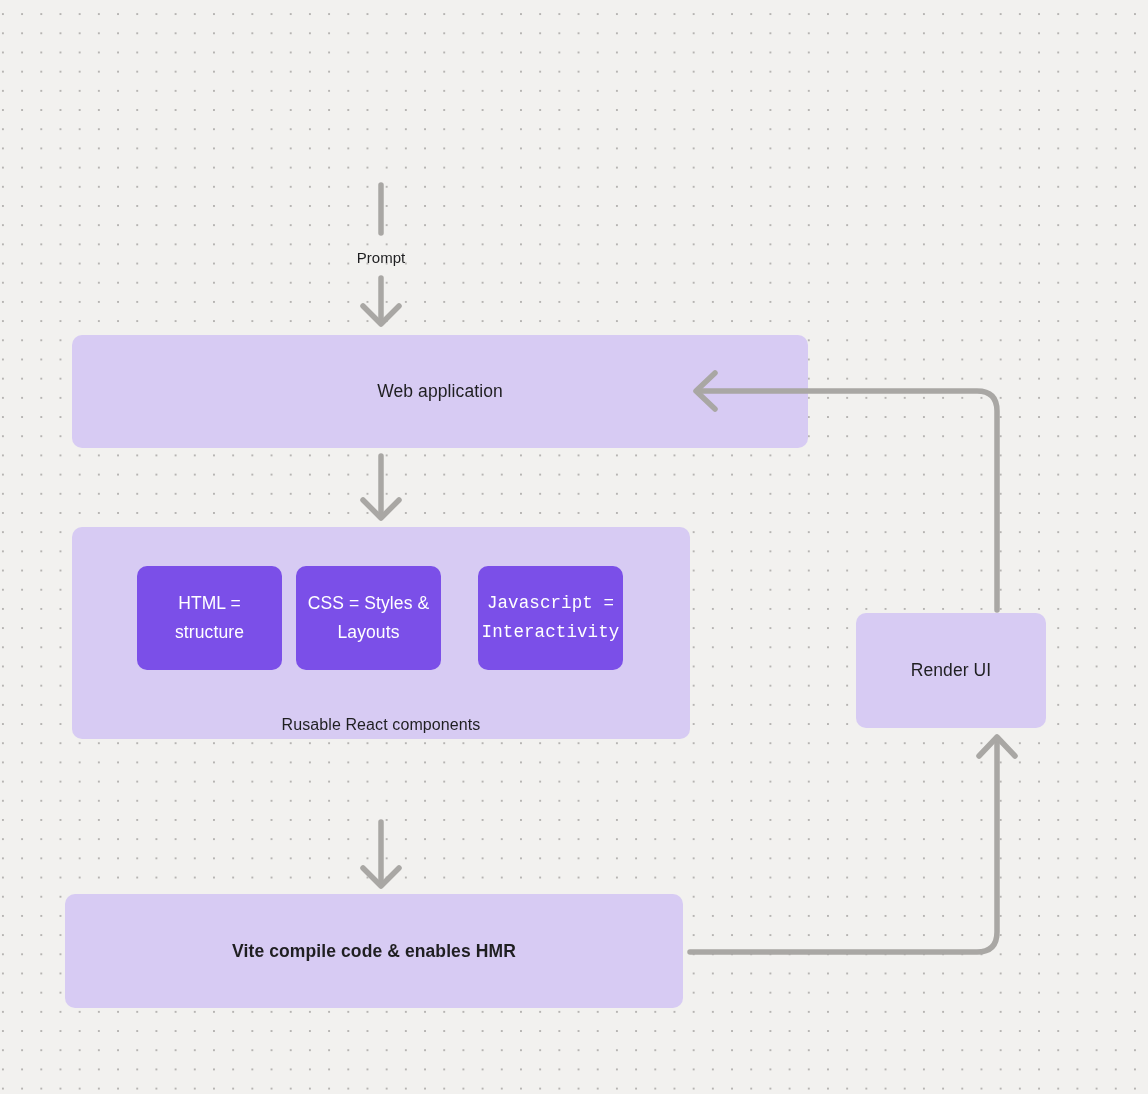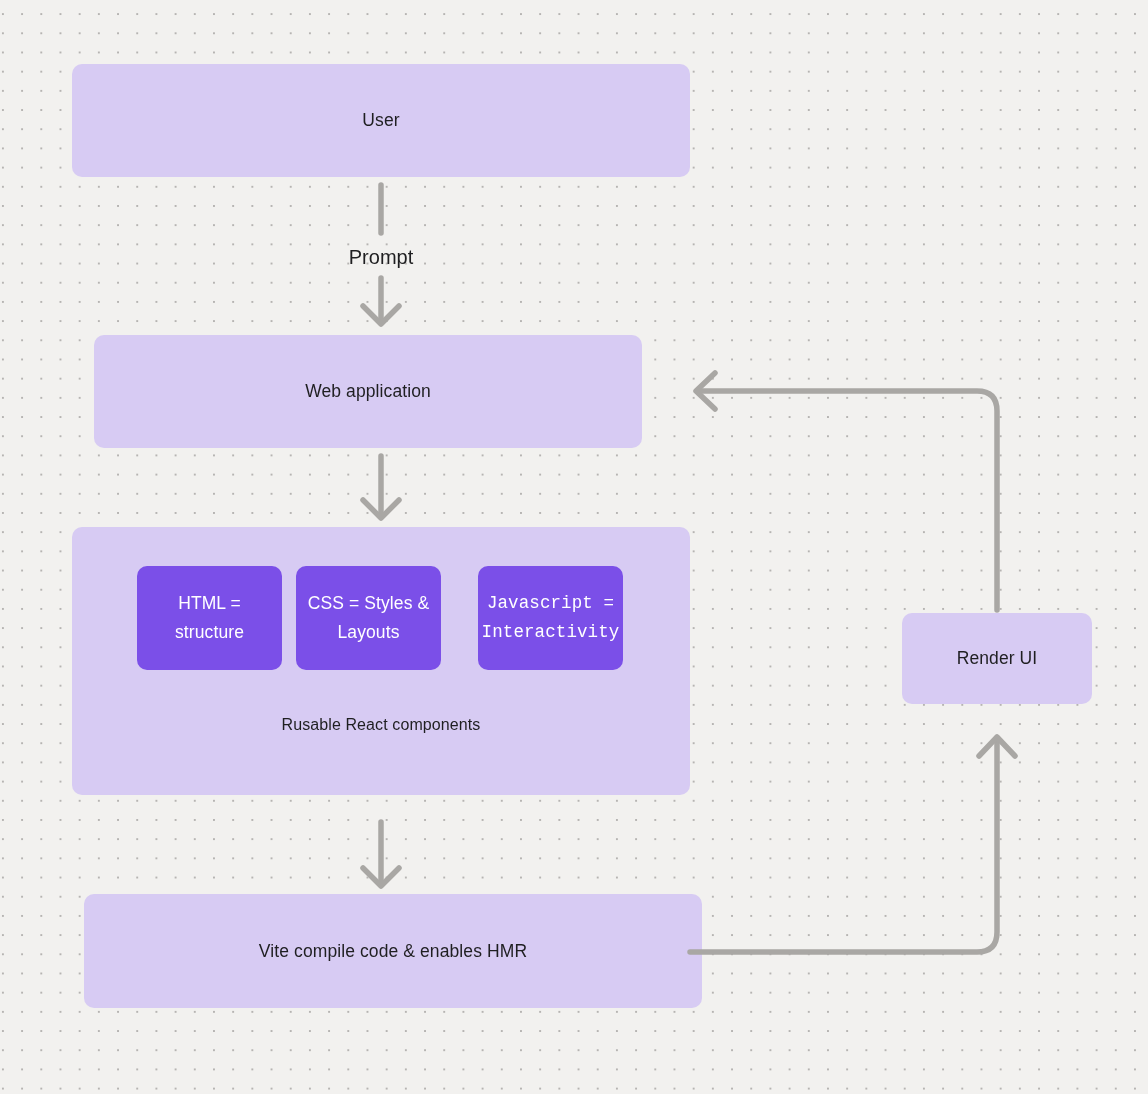--- a/index.html
+++ b/index.html
@@ -20,24 +20,24 @@
     background: var(--lightPurple, #d7cbf3);
     border-radius: 10px;
     display: flex;
     align-items: center;
     justify-content: center;
     text-align: center;
     font-size: 17.5px;
     letter-spacing: 0.1px;
   }
   #node-user            { left: 72px;  top: 64px;  width: 618px; height: 113px; }
-  #node-web-application { left: 72px;  top: 335px; width: 548px; height: 113px; margin-left: 22px; }
-  #node-components      { left: 72px;  top: 527px; width: 618px; height: 268px; display: block; }
-  #node-vite            { left: 84px;  top: 894px; width: 618px; height: 114px; }
-  #node-render-ui       { left: 902px; top: 613px; width: 190px; height: 91px; }
+  #node-web-application { left: 72px;  top: 335px; width: 736px; height: 113px; }
+  #node-components      { left: 72px;  top: 527px; width: 618px; height: 212px; display: block; }
+  #node-vite            { left: 65px;  top: 894px; width: 618px; height: 114px; font-weight: bold; }
+  #node-render-ui       { left: 856px; top: 613px; width: 190px; height: 115px; }
   .subnode {
     position: absolute;
     top: 39px;
     width: 145px;
     height: 104px;
     background: var(--darkPurple, #7b4fe8);
     border-radius: 10px;
     color: #ffffff;
     display: flex;
     align-items: center;
@@ -58,21 +58,21 @@
     top: 189px;
     width: 100%;
     text-align: center;
     font-size: 16px;
   }
   #edge-label-prompt {
     position: absolute;
     left: 381px;
     top: 257px;
     transform: translate(-50%, -50%);
-    font-size: 20px;
+    font-size: 15px;
     white-space: nowrap;
   }
   #arrows {
     position: absolute;
     left: 0; top: 0;
     width: 1148px; height: 1094px;
     pointer-events: none;
   }
   #arrows path {
     fill: none;
@@ -80,23 +80,20 @@
     stroke-width: 5.5;
     stroke-linecap: round;
     stroke-linejoin: round;
   }
 </style>
 </head>
 <body>
 
 <div id="canvas" style="--bg: #f2f1ef; --dot: #b6b4b2; --lightPurple: #d7cbf3; --darkPurple: #7b4fe8; --arrow: #a9a7a4; --text: #1f1f21;">
 
-  <div class="node" id="node-user">
-    <span>User</span>
-  </div>
 
   <div class="node" id="node-web-application">
     <span>Web application</span>
   </div>
 
   <div class="node" id="node-components">
     <div class="subnode" id="subnode-html">
       <span>HTML = structure</span>
     </div>
     <div class="subnode" id="subnode-css">

